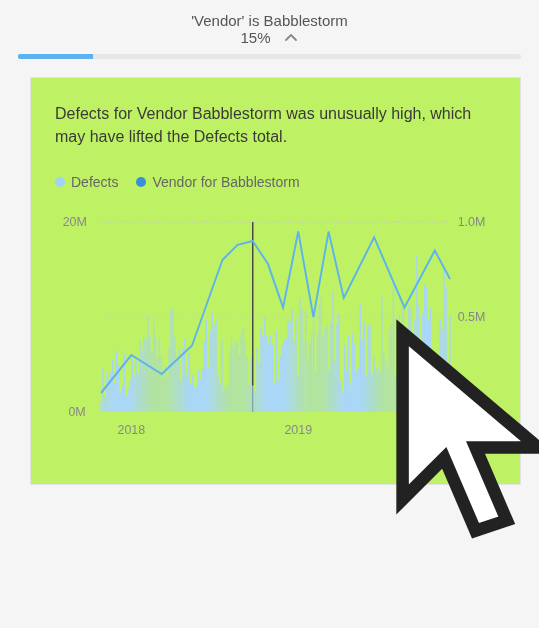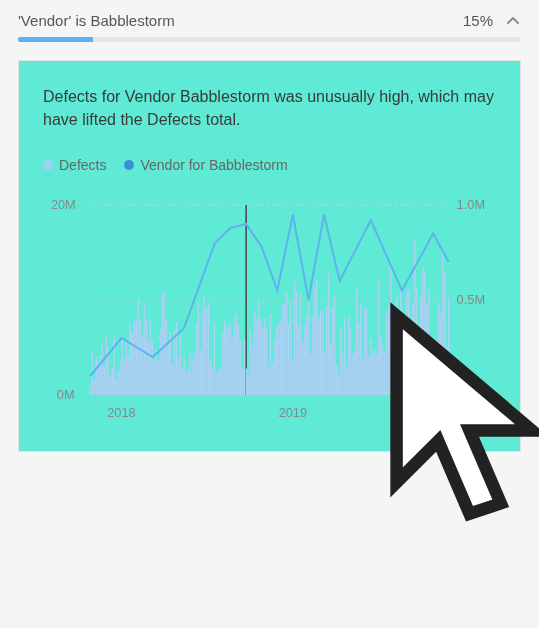--- a/index.html
+++ b/index.html
@@ -9,43 +9,45 @@
     width: 539px;
     height: 628px;
     padding: 12px 18px;
     color: #333;
   }
   .header-row {
     display: flex;
     align-items: center;
     justify-content: space-between;
     margin-bottom: 8px;
+    flex-direction: column;
   }
   .title { color: #555; font-size: 15px; }
   .right-group { display: flex; align-items: flex-end; gap: 12px; }
   .percent { color: #555; font-size: 15px; }
   .chev { width: 16px; height: 16px; display:inline-flex; align-items:center; justify-content:center; cursor:pointer; }
   .chev svg { stroke: #888; }
   .progress-track {
     height: 5px;
     background: #e6e6e6;
     width: 100%;
     border-radius: 2px;
     overflow: hidden;
     margin-bottom: 18px;
   }
   .progress-fill {
     height: 100%;
     background: #5db2ef;
     width: 15%;
   }
   .card {
-    background: #5eead4;
+    background: #bef264;
     border: 1px solid #e2e2e2;
-    padding: 24px 24px 16px 24px;
+    padding: 24px 24px 32px 24px;
+    margin-left: 12px;
   }
   .insight {
     font-size: 16px;
     color: #3a3a3a;
     line-height: 1.45;
     margin-bottom: 26px;
   }
   .legend { display: flex; gap: 18px; font-size: 14px; color: #666; margin-bottom: 12px; }
   .legend-item { display: flex; align-items: center; gap: 6px; }
   .dot { width: 10px; height: 10px; border-radius: 50%; display:inline-block; }

